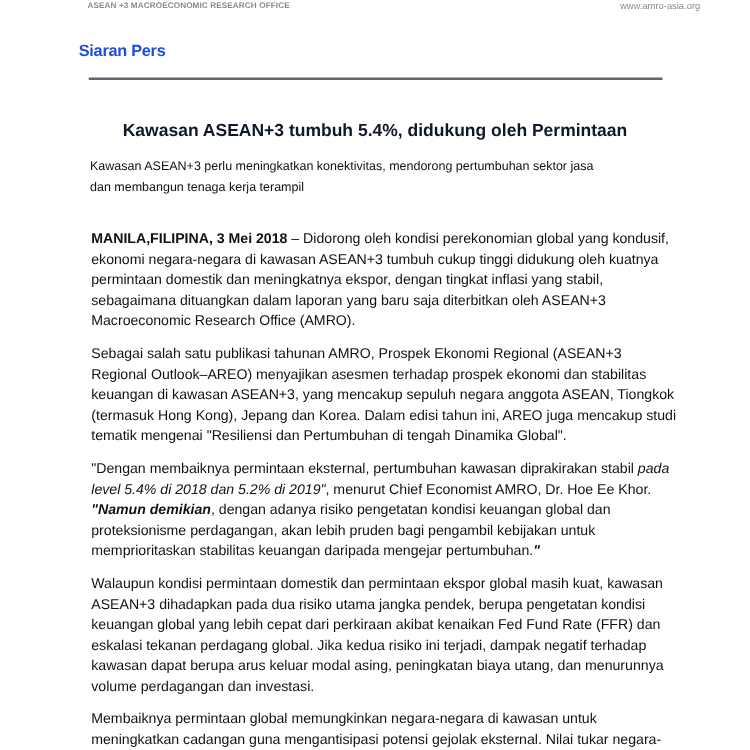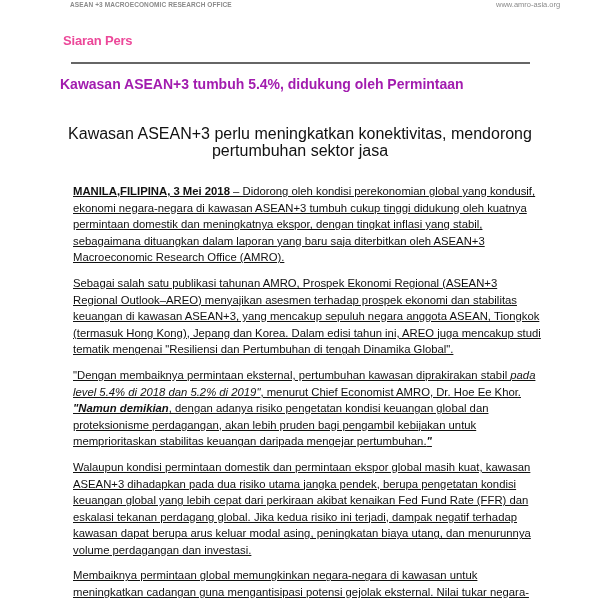--- a/index.html
+++ b/index.html
@@ -2,48 +2,49 @@
 <html><head>
 <meta charset="utf-8">
 <style>
   html, body { margin: 0; padding: 0; background: #ffffff; }
   body { width: 600px; height: 600px; overflow: hidden; position: relative;
          font-family: "Liberation Sans", sans-serif; color: #111; }
   .hdr-left { position: absolute; left: 70px; top: 1px; font-size: 6.5px; color: #8a8a8a;
               letter-spacing: 0.1px; font-weight: bold; }
   .hdr-right { position: absolute; left: 496px; top: 0px; font-size: 7.5px; color: #8a8a8a; }
   .section-label { position: absolute; left: 63px; top: 33px; font-size: 13px; font-weight: bold;
-                   color: #ec4899; letter-spacing: -0.2px; }
+                   color: #1d4ed8; letter-spacing: -0.2px; }
   .rule { position: absolute; left: 71px; top: 62px; width: 459px; height: 2px; background: #666; }
-  .title { position: absolute; left: 60px; width: 480px; top: 76px; text-align: left;
-           font-size: 14px; font-weight: bold; line-height: 17px; color: #a21caf; }
-  .subtitle { position: absolute; left: 60px; width: 480px; top: 125px; text-align: center;
-              font-size: 16px; line-height: 17px; color: #111; }
+  .title { position: absolute; left: 60px; width: 480px; top: 96px; text-align: center;
+           font-size: 14px; font-weight: bold; line-height: 17px; color: #0f172a; }
+  .subtitle { position: absolute; left: 72px; width: 480px; top: 125px; 
+              font-size: 10px; line-height: 17px; color: #111; }
   .body { position: absolute; left: 73px; width: 470px; top: 183px; font-size: 11.3px;
           line-height: 16.6px; color: #111; }
-  .body p { margin: 0 0 9px 0; text-decoration: underline; }
+  .body p { margin: 0 0 9px 0; }
   .b { font-weight: bold; }
   .bi { font-weight: bold; font-style: italic; }
   .i { font-style: italic; }
 </style>
 </head>
 <body>
 
 <div class="hdr-left">ASEAN +3 MACROECONOMIC RESEARCH OFFICE</div>
 <div class="hdr-right">www.amro-asia.org</div>
 
 <div class="section-label">Siaran Pers</div>
 <div class="rule"></div>
 
 <div class="title">
   <div>Kawasan ASEAN+3 tumbuh 5.4%, didukung oleh Permintaan</div>
 </div>
 
 <div class="subtitle">
   <div>Kawasan ASEAN+3 perlu meningkatkan konektivitas, mendorong pertumbuhan sektor jasa</div>
+  <div>dan membangun tenaga kerja terampil</div>
 </div>
 
 <div class="body">
   <p><span class="b">MANILA,FILIPINA, 3 Mei 2018</span><span> – Didorong oleh kondisi perekonomian global yang kondusif, ekonomi negara-negara di kawasan ASEAN+3 tumbuh cukup tinggi didukung oleh kuatnya permintaan domestik dan meningkatnya ekspor, dengan tingkat inflasi yang stabil, sebagaimana dituangkan dalam laporan yang baru saja diterbitkan oleh ASEAN+3 Macroeconomic Research Office (AMRO).</span></p>
   <p><span>Sebagai salah satu publikasi tahunan AMRO, Prospek Ekonomi Regional (ASEAN+3 Regional Outlook–AREO) menyajikan asesmen terhadap prospek ekonomi dan stabilitas keuangan di kawasan ASEAN+3, yang mencakup sepuluh negara anggota ASEAN, Tiongkok (termasuk Hong Kong), Jepang dan Korea. Dalam edisi tahun ini, AREO juga mencakup studi tematik mengenai "Resiliensi dan Pertumbuhan di tengah Dinamika Global".</span></p>
   <p><span>"Dengan membaiknya permintaan eksternal, pertumbuhan kawasan diprakirakan stabil </span><span class="i">pada level 5.4% di 2018 dan 5.2% di 2019"</span><span>, menurut Chief Economist AMRO, Dr. Hoe Ee Khor. </span><span class="bi">"Namun demikian</span><span>, dengan adanya risiko pengetatan kondisi keuangan global dan proteksionisme perdagangan, akan lebih pruden bagi pengambil kebijakan untuk memprioritaskan stabilitas keuangan daripada mengejar pertumbuhan.</span><span class="bi">"</span></p>
   <p><span>Walaupun kondisi permintaan domestik dan permintaan ekspor global masih kuat, kawasan ASEAN+3 dihadapkan pada dua risiko utama jangka pendek, berupa pengetatan kondisi keuangan global yang lebih cepat dari perkiraan akibat kenaikan Fed Fund Rate (FFR) dan eskalasi tekanan perdagang global. Jika kedua risiko ini terjadi, dampak negatif terhadap kawasan dapat berupa arus keluar modal asing, peningkatan biaya utang, dan menurunnya volume perdagangan dan investasi.</span></p>
   <p><span>Membaiknya permintaan global memungkinkan negara-negara di kawasan untuk meningkatkan cadangan guna mengantisipasi potensi gejolak eksternal. Nilai tukar negara-negara kawasan regional saat ini cenderung lebih fleksibel sehingga dapat berperan lebih besar dalam meredam gejolak eksternal.</span></p>
 </div>
 

